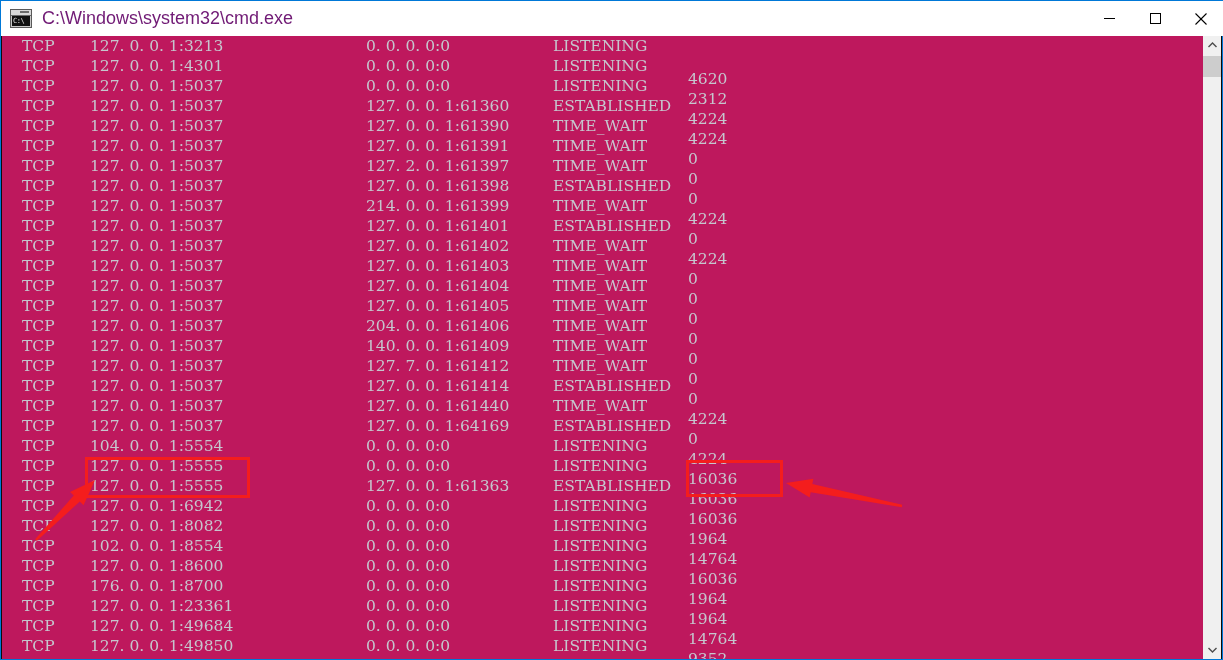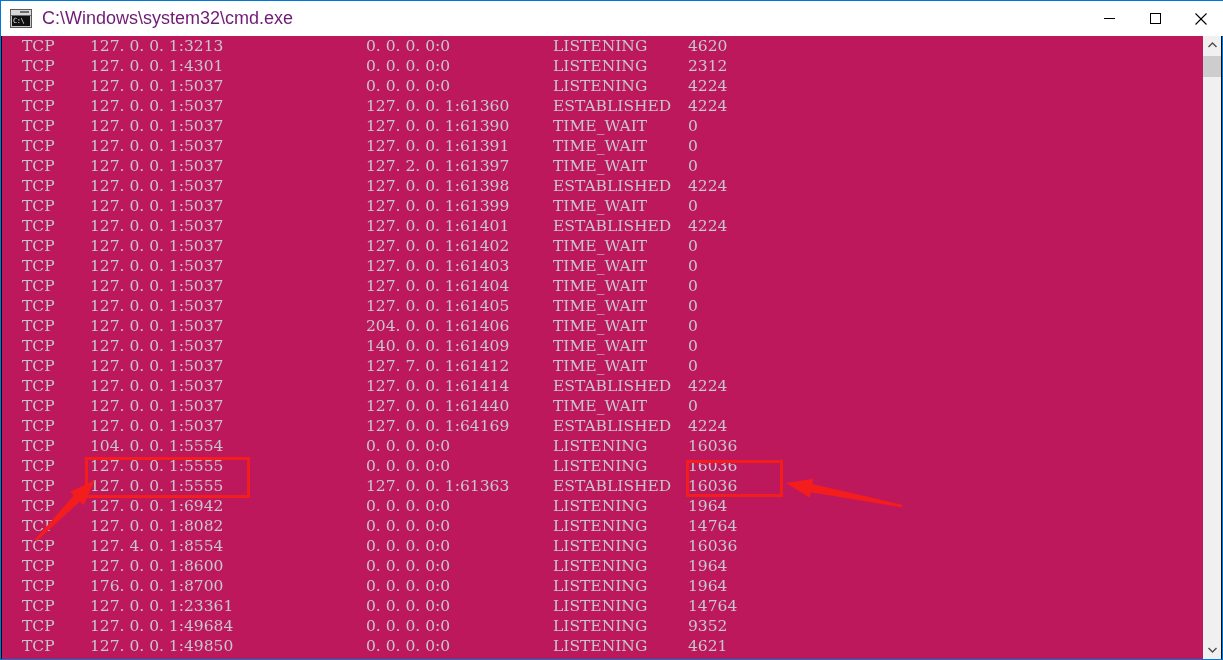--- a/index.html
+++ b/index.html
@@ -75,21 +75,21 @@
     font-size:15.5px;
   }
   .row{
     position:relative;height:20px;line-height:20px;white-space:nowrap;
   }
   .c{position:absolute;top:0;}
   .c-proto{left:20px;}
   .c-local{left:88px;}
   .c-foreign{left:328px;margin-left:36px;}
   .c-state{left:551px;}
-  .c-pid{left:686px;}
+  .c-pid{left:686px;margin-top:33px;}
   
   #scrollbar{
     position:absolute;right:1px;top:36px;width:18px;height:623px;
     background:#f0f0f0;
   }
   #sb-up,#sb-down{
     position:absolute;left:0;width:18px;height:18px;
     display:flex;align-items:center;justify-content:center;
   }
   #sb-up{top:0;}
@@ -191,21 +191,21 @@
         <div class="row">
           <span class="c c-proto">TCP</span>
           <span class="c c-local">127. 0. 0. 1:5037</span>
           <span class="c c-foreign">127. 0. 0. 1:61398</span>
           <span class="c c-state">ESTABLISHED</span>
           <span class="c c-pid">4224</span>
         </div>
         <div class="row">
           <span class="c c-proto">TCP</span>
           <span class="c c-local">127. 0. 0. 1:5037</span>
-          <span class="c c-foreign">127. 0. 0. 1:61399</span>
+          <span class="c c-foreign">214. 0. 0. 1:61399</span>
           <span class="c c-state">TIME_WAIT</span>
           <span class="c c-pid">0</span>
         </div>
         <div class="row">
           <span class="c c-proto">TCP</span>
           <span class="c c-local">127. 0. 0. 1:5037</span>
           <span class="c c-foreign">127. 0. 0. 1:61401</span>
           <span class="c c-state">ESTABLISHED</span>
           <span class="c c-pid">4224</span>
         </div>
@@ -309,21 +309,21 @@
         </div>
         <div class="row">
           <span class="c c-proto">TCP</span>
           <span class="c c-local">127. 0. 0. 1:8082</span>
           <span class="c c-foreign">0. 0. 0. 0:0</span>
           <span class="c c-state">LISTENING</span>
           <span class="c c-pid">14764</span>
         </div>
         <div class="row">
           <span class="c c-proto">TCP</span>
-          <span class="c c-local">127. 4. 0. 1:8554</span>
+          <span class="c c-local">102. 0. 0. 1:8554</span>
           <span class="c c-foreign">0. 0. 0. 0:0</span>
           <span class="c c-state">LISTENING</span>
           <span class="c c-pid">16036</span>
         </div>
         <div class="row">
           <span class="c c-proto">TCP</span>
           <span class="c c-local">127. 0. 0. 1:8600</span>
           <span class="c c-foreign">0. 0. 0. 0:0</span>
           <span class="c c-state">LISTENING</span>
           <span class="c c-pid">1964</span>

